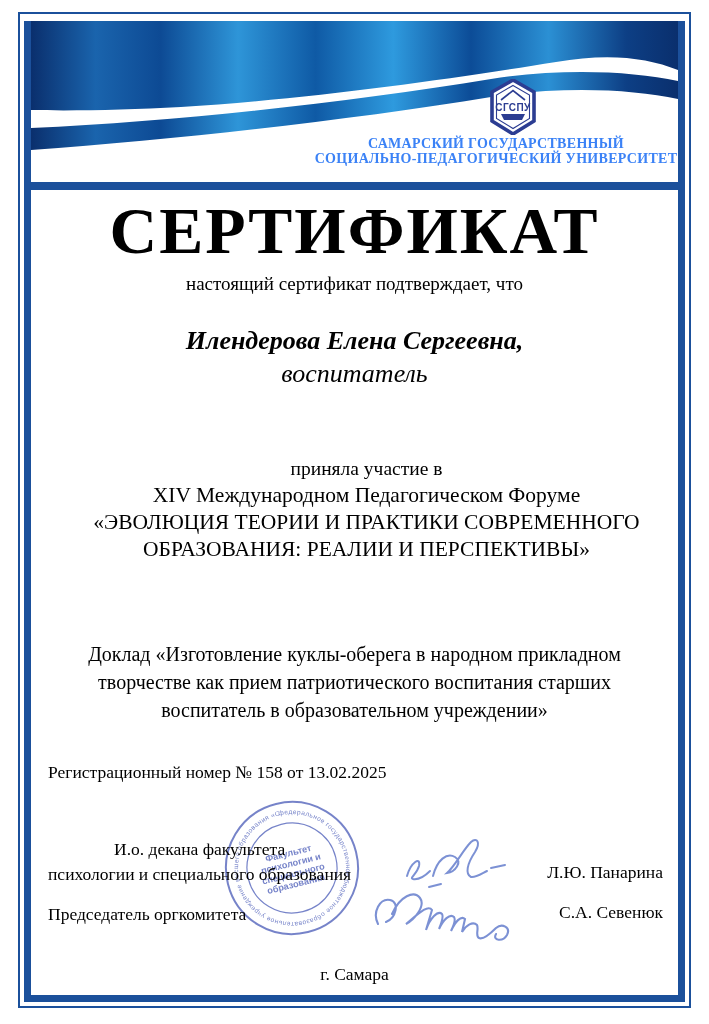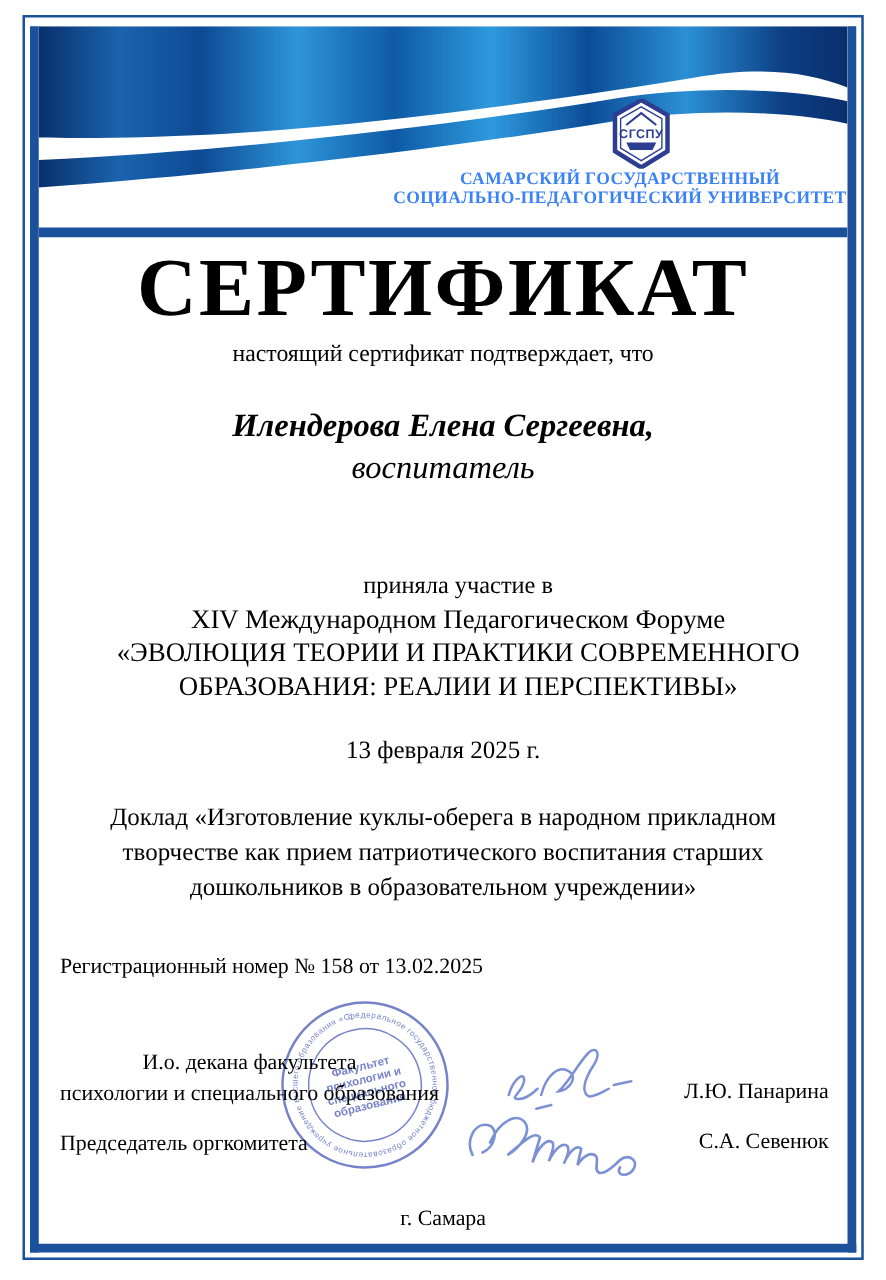--- a/index.html
+++ b/index.html
@@ -81,26 +81,25 @@
     <div>воспитатель</div>
   </div>
 
   <div class="center-block event">
     <div class="e-small">приняла участие в</div>
     <div>XIV Международном Педагогическом Форуме</div>
     <div>«ЭВОЛЮЦИЯ ТЕОРИИ И ПРАКТИКИ СОВРЕМЕННОГО</div>
     <div>ОБРАЗОВАНИЯ: РЕАЛИИ И ПЕРСПЕКТИВЫ»</div>
   </div>
 
-  <div class="center-block event-date">13 февраля 2025 г.</div>
 
   <div class="center-block report">
     <div>Доклад «Изготовление куклы-оберега в народном прикладном</div>
     <div>творчестве как прием патриотического воспитания старших</div>
-    <div>дошкольников в образовательном учреждении»</div>
+    <div>воспитатель в образовательном учреждении»</div>
   </div>
 
   <div class="reg-line">Регистрационный номер № 158 от 13.02.2025</div>
 
   <svg class="stamp" viewBox="0 0 140 140">
     <g transform="rotate(-14 70 70)">
       <defs>
         <path id="ringPath" d="M 70,16 a 54,54 0 1,1 -0.05,0"></path>
       </defs>
       <circle cx="70" cy="70" r="66" fill="none" stroke="#6473c2" stroke-width="2"></circle>

